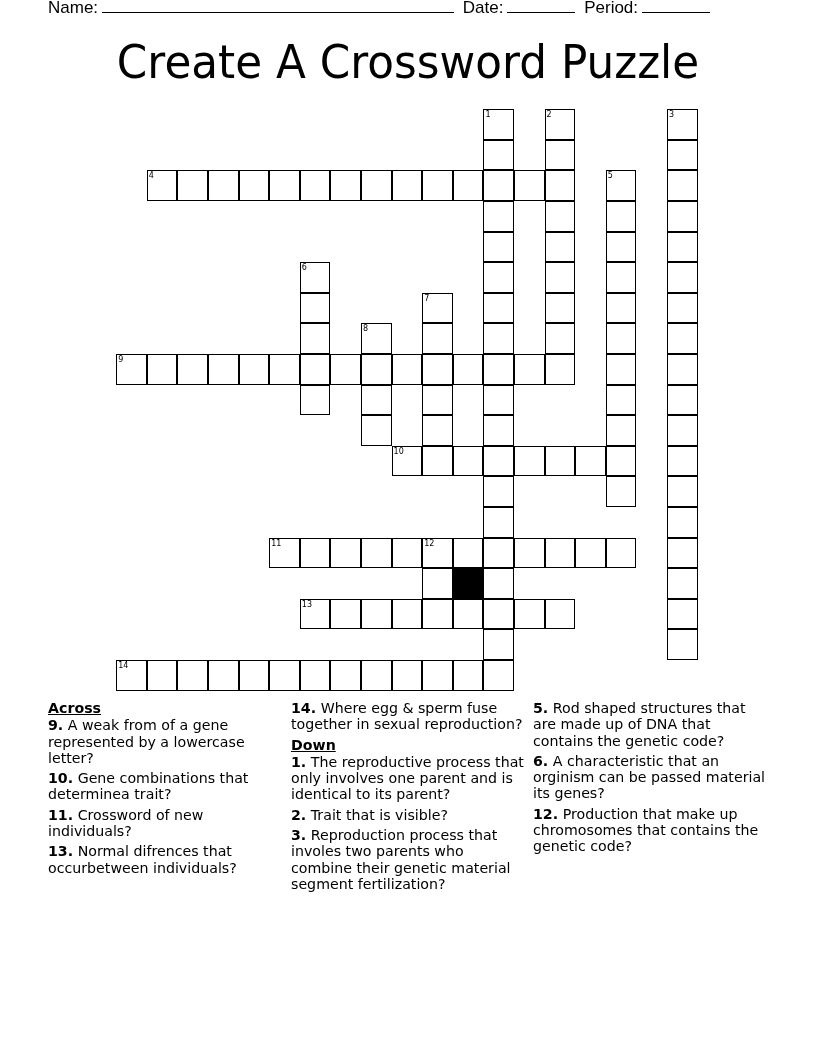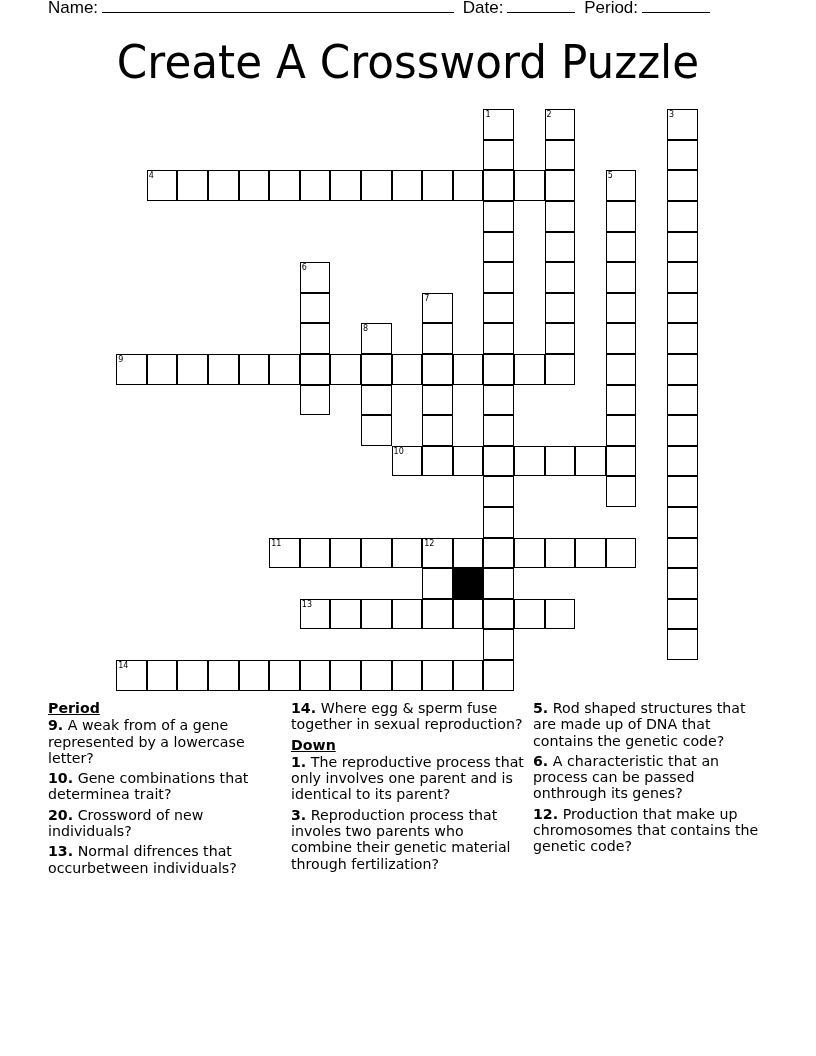--- a/index.html
+++ b/index.html
@@ -436,30 +436,31 @@
       <input maxlength="1" style="">
     </div>
     <div class="cell" style="left: 336.6px; top: 550.8px;">
       <input maxlength="1" style="">
     </div>
     <div class="cell black" style="left: 336.6px; top: 459px;"></div>
   </div>
 
 <div class="clues">
   <div class="clue-col" id="col1" style="left:48px; width:232px;">
-    <div class="heading">Period</div>
+    <div class="heading">Across</div>
       <div class="clue"><b>9.</b><span> A weak from of a gene represented by a lowercase letter?</span></div>
       <div class="clue"><b>10.</b><span> Gene combinations that determinea trait?</span></div>
-      <div class="clue"><b>20.</b><span> Crossword of new individuals?</span></div>
+      <div class="clue"><b>11.</b><span> Crossword of new individuals?</span></div>
       <div class="clue"><b>13.</b><span> Normal difrences that occurbetween individuals?</span></div>
     </div>
   <div class="clue-col" id="col2" style="left:291px; width:236px;">
       <div class="clue"><b>14.</b><span> Where egg &amp; sperm fuse together in sexual reproduction?</span></div>
       <div class="heading">Down</div>
       <div class="clue"><b>1.</b><span> The reproductive process that only involves one parent and is identical to its parent?</span></div>
-      <div class="clue"><b>3.</b><span> Reproduction process that involes two parents who combine their genetic material through fertilization?</span></div>
+      <div class="clue"><b>2.</b><span> Trait that is visible?</span></div>
+      <div class="clue"><b>3.</b><span> Reproduction process that involes two parents who combine their genetic material segment fertilization?</span></div>
     </div>
   <div class="clue-col" id="col3" style="left:533px; width:236px;">
       <div class="clue"><b>5.</b><span> Rod shaped structures that are made up of DNA that contains the genetic code?</span></div>
-      <div class="clue"><b>6.</b><span> A characteristic that an process can be passed onthrough its genes?</span></div>
+      <div class="clue"><b>6.</b><span> A characteristic that an orginism can be passed material its genes?</span></div>
       <div class="clue"><b>12.</b><span> Production that make up chromosomes that contains the genetic code?</span></div>
     </div>
 </div>
 
 </body></html>

